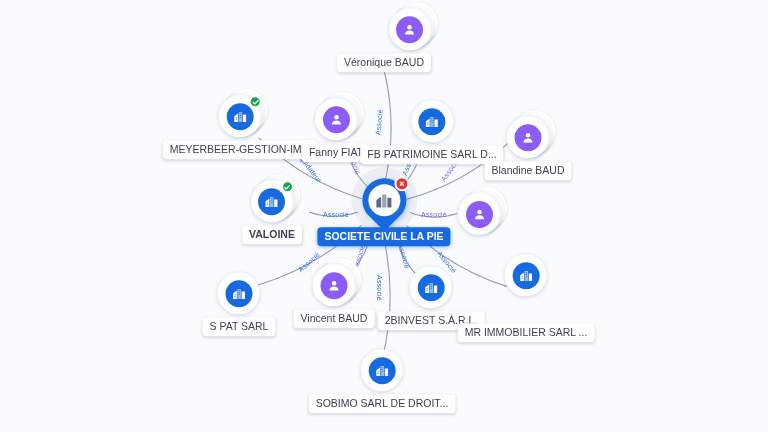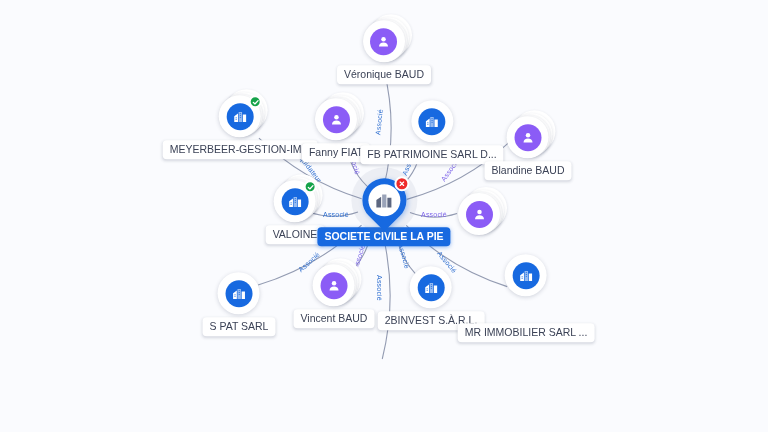--- a/index.html
+++ b/index.html
@@ -208,21 +208,21 @@
       <div class="elabel purple" style="left: 354px; top: 162px; transform: translate(-50%, -50%) rotate(73deg);">Associé</div>
       <div class="elabel blue" style="left: 409px; top: 163px; transform: translate(-50%, -50%) rotate(-68deg);">Associé</div>
       <div class="elabel purple" style="left: 450px; top: 170px; transform: translate(-50%, -50%) rotate(-54deg);">Associé</div>
       <div class="elabel blue" style="left: 336px; top: 214px; transform: translate(-50%, -50%) rotate(0deg);">Associé</div>
       <div class="elabel purple" style="left: 434px; top: 214px; transform: translate(-50%, -50%) rotate(0deg);">Associé</div>
       <div class="elabel blue" style="left: 309px; top: 262px; transform: translate(-50%, -50%) rotate(-42deg);">Associé</div>
       <div class="elabel purple" style="left: 359px; top: 257px; transform: translate(-50%, -50%) rotate(-72deg);">Associé</div>
       <div class="elabel blue" style="left: 404px; top: 256px; transform: translate(-50%, -50%) rotate(74deg);">Associé</div>
       <div class="elabel blue" style="left: 447px; top: 262px; transform: translate(-50%, -50%) rotate(50deg);">Associé</div>
       <div class="elabel blue" style="left: 379px; top: 288px; transform: translate(-50%, -50%) rotate(90deg);">Associé</div>
-      <div class="node" style="left: 384px; top: 52px;">
+      <div class="node" style="left: 384px; top: 40px; align-items: flex-end;">
         <div class="disc-wrap">
           <div class="ghost g1"></div>
           <div class="ghost g2"></div>
           <div class="ghost g3"></div>
           <div class="disc">
             <div class="inner person">
               <svg width="15" height="15" viewBox="0 0 24 24" fill="#ffffff">
                 <circle cx="12" cy="8" r="3.6"></circle>
                 <path d="M4.8 19.5c0-3.9 3.2-6.2 7.2-6.2s7.2 2.3 7.2 6.2z"></path>
               </svg>
@@ -296,21 +296,21 @@
             <div class="inner person">
               <svg width="15" height="15" viewBox="0 0 24 24" fill="#ffffff">
                 <circle cx="12" cy="8" r="3.6"></circle>
                 <path d="M4.8 19.5c0-3.9 3.2-6.2 7.2-6.2s7.2 2.3 7.2 6.2z"></path>
               </svg>
             </div>
           </div>
         </div>
         <div class="label">Blandine BAUD</div>
       </div>
-      <div class="node" style="left: 295px; top: 212px;">
+      <div class="node" style="left: 272px; top: 212px; font-weight: bold;">
         <div class="disc-wrap">
           <div class="ghost g1"></div>
           <div class="ghost g2"></div>
           <div class="ghost g3"></div>
           <div class="disc">
             <div class="inner company">
               <svg width="15" height="15" viewBox="0 0 24 24" fill="none" stroke="#ffffff" stroke-width="1.7" stroke-linejoin="round">
                 <path d="M2.5 20.5V11l6-4.2V20.5z" fill="#ffffff" stroke="none"></path>
                 <path d="M9.5 20.5V4.2h5.5v16.3z" fill="#ffffff" stroke="none" opacity="0.55"></path>
                 <path d="M16.2 20.5V8.2h5.3v12.3z" fill="#ffffff" stroke="none"></path>
@@ -398,20 +398,36 @@
                 <path d="M2.5 20.5V11l6-4.2V20.5z" fill="#ffffff" stroke="none"></path>
                 <path d="M9.5 20.5V4.2h5.5v16.3z" fill="#ffffff" stroke="none" opacity="0.55"></path>
                 <path d="M16.2 20.5V8.2h5.3v12.3z" fill="#ffffff" stroke="none"></path>
                 <path d="M4.6 13.6h2M4.6 16.2h2" stroke="#1769e0" stroke-width="1.2"></path>
                 <path d="M11.4 7h2M11.4 10h2M11.4 13h2" stroke="#1769e0" stroke-width="1.2"></path>
               </svg>
             </div>
           </div>
         </div>
         <div class="label">MR IMMOBILIER SARL ...</div>
+      </div>
+      <div class="node" style="left: 382px; top: 381px;">
+        <div class="disc-wrap">
+          <div class="disc">
+            <div class="inner company">
+              <svg width="15" height="15" viewBox="0 0 24 24" fill="none" stroke="#ffffff" stroke-width="1.7" stroke-linejoin="round">
+                <path d="M2.5 20.5V11l6-4.2V20.5z" fill="#ffffff" stroke="none"></path>
+                <path d="M9.5 20.5V4.2h5.5v16.3z" fill="#ffffff" stroke="none" opacity="0.55"></path>
+                <path d="M16.2 20.5V8.2h5.3v12.3z" fill="#ffffff" stroke="none"></path>
+                <path d="M4.6 13.6h2M4.6 16.2h2" stroke="#1769e0" stroke-width="1.2"></path>
+                <path d="M11.4 7h2M11.4 10h2M11.4 13h2" stroke="#1769e0" stroke-width="1.2"></path>
+              </svg>
+            </div>
+          </div>
+        </div>
+        <div class="label">SOBIMO SARL DE DROIT...</div>
       </div>
       <div class="center-node" style="left: 384px; top: 212px;">
         <div class="halo"></div>
         <div class="pin-wrap">
           <div class="pin"></div>
           <div class="pin-face">
             <svg width="19" height="19" viewBox="0 0 24 24">
               <path d="M2.5 20.5V11l6-4.2V20.5z" fill="#5d6780"></path>
               <path d="M9.8 20.5V4.2h5.4v16.3z" fill="#9aa3b8"></path>
               <path d="M16.4 20.5V8.2h5.1v12.3z" fill="#5d6780"></path>

